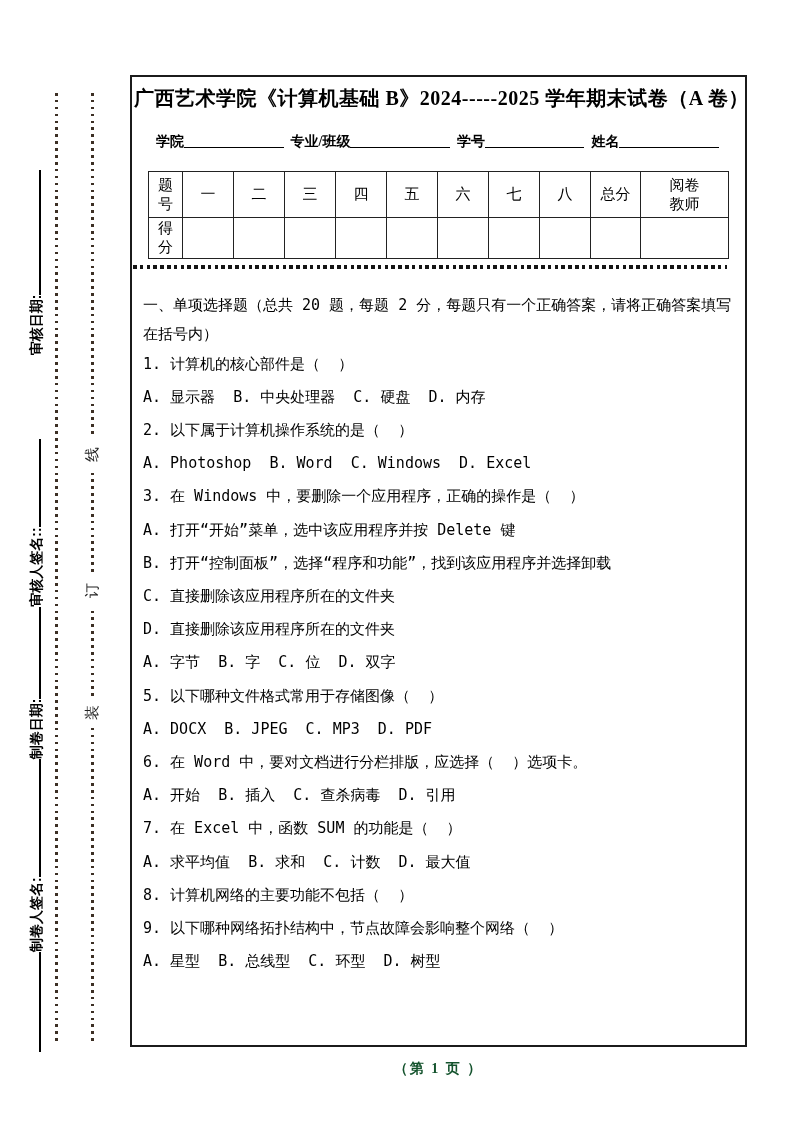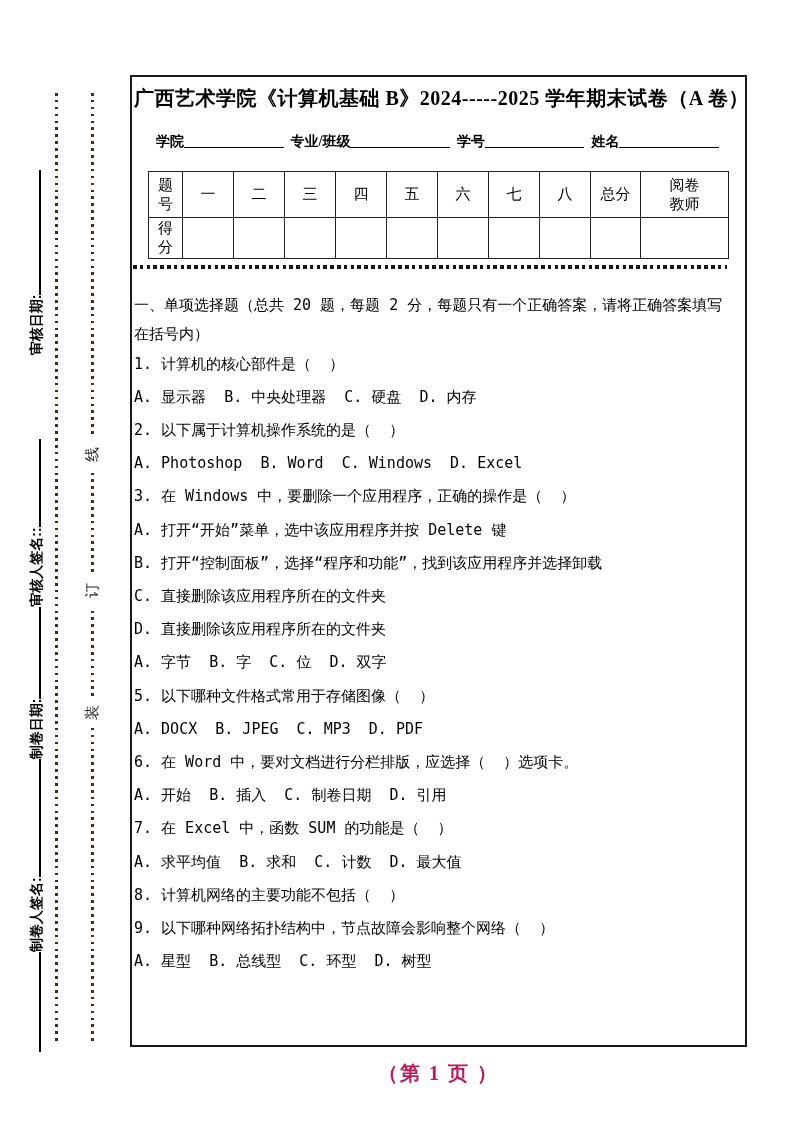--- a/index.html
+++ b/index.html
@@ -76,31 +76,31 @@
   }
   table.score-table tr.hdr-row td { height:46px; }
   table.score-table tr.score-row td { height:40px; }
 
   .dot-separator {
     margin:6px 0 0 1px; width:594px; height:4px;
     background:repeating-linear-gradient(90deg,#141414 0,#141414 3.5px,transparent 3.5px,transparent 6.8px);
   }
 
   .content {
-    margin:22px 11px 0 2px; width:594px;
+    margin:22px 11px 0 11px; width:594px;
     font-family:"DejaVu Sans Mono","Liberation Sans",sans-serif;
     font-size:15px; color:#000;
   }
   .content p { margin:0 0 17px 0; line-height:16.2px; white-space:pre-wrap; }
   .content p.section-heading { line-height:29px; margin-bottom:7px; }
 
   .page-footer {
     position:absolute; left:130px; top:1060px; width:617px; text-align:center;
     font-family:"Liberation Serif","DejaVu Serif",serif;
-    font-weight:bold; font-size:20px; letter-spacing:2px; color:#be185d;
+    font-weight:bold; font-size:14px; letter-spacing:2px; color:#14532d;
   }
 </style>
 </head>
 <body>
 
 <div class="binding-strip"><span class="blank" style="width:100px"></span><span>制卷人签名:</span><span class="blank" style="width:118px"></span><span>制卷日期:</span><span class="blank" style="width:92px"></span><span>审核人签名::</span><span class="blank" style="width:88px"></span><span class="wide-gap"></span><span>审核日期:</span><span class="blank" style="width:125px"></span></div>
 
 <div class="dotline dotline-a"></div>
 <div class="dotline dotline-b"></div>
 <div class="strip-char strip-char-xian">
@@ -185,21 +185,21 @@
     <p>A. Photoshop  B. Word  C. Windows  D. Excel</p>
     <p>3. 在 Windows 中，要删除一个应用程序，正确的操作是（  ）</p>
     <p>A. 打开“开始”菜单，选中该应用程序并按 Delete 键</p>
     <p>B. 打开“控制面板”，选择“程序和功能”，找到该应用程序并选择卸载</p>
     <p>C. 直接删除该应用程序所在的文件夹</p>
     <p>D. 直接删除该应用程序所在的文件夹</p>
     <p>A. 字节  B. 字  C. 位  D. 双字</p>
     <p>5. 以下哪种文件格式常用于存储图像（  ）</p>
     <p>A. DOCX  B. JPEG  C. MP3  D. PDF</p>
     <p>6. 在 Word 中，要对文档进行分栏排版，应选择（  ）选项卡。</p>
-    <p>A. 开始  B. 插入  C. 制卷日期  D. 引用</p>
+    <p>A. 开始  B. 插入  C. 查杀病毒  D. 引用</p>
     <p>7. 在 Excel 中，函数 SUM 的功能是（  ）</p>
     <p>A. 求平均值  B. 求和  C. 计数  D. 最大值</p>
     <p>8. 计算机网络的主要功能不包括（  ）</p>
     <p>9. 以下哪种网络拓扑结构中，节点故障会影响整个网络（  ）</p>
     <p>A. 星型  B. 总线型  C. 环型  D. 树型</p>
   </div>
 
 </div>
 
 <div class="page-footer">（第 1 页 ）</div>

